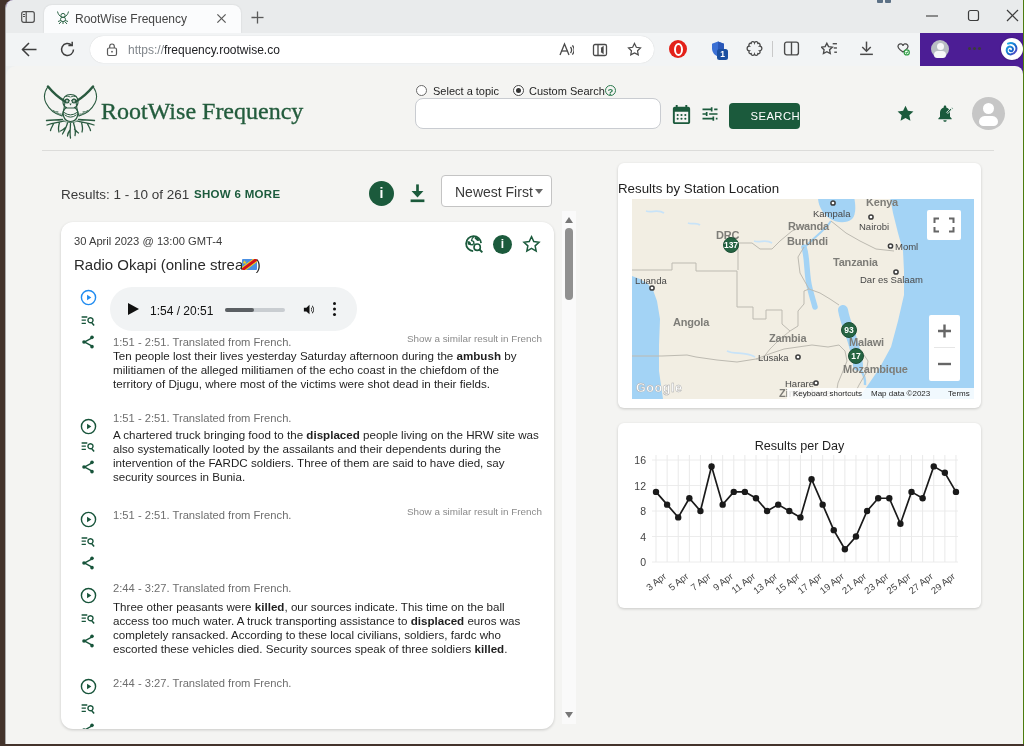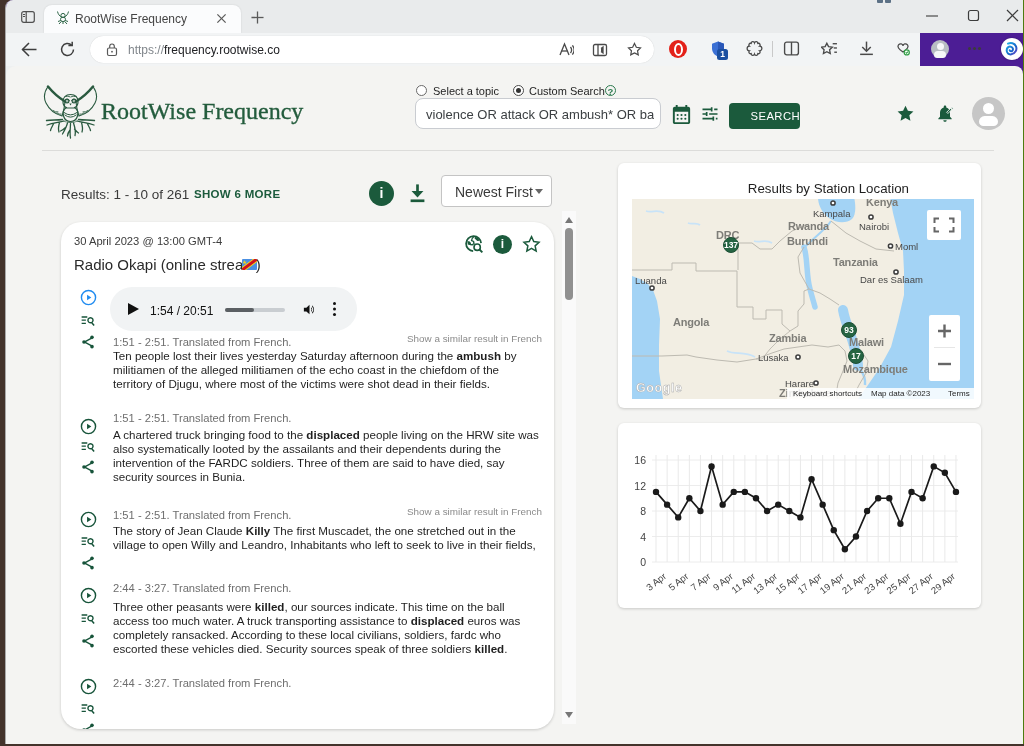--- a/index.html
+++ b/index.html
@@ -5,21 +5,21 @@
 *{margin:0;padding:0;box-sizing:border-box}
 html,body{width:1024px;height:746px;overflow:hidden;background:#43332b;font-family:"Liberation Sans",sans-serif}
 .abs{position:absolute}
 #win{position:absolute;left:5px;top:0;width:1024px;height:744px;border-radius:8px 0 0 0;overflow:hidden;background:#4c1d95;border-left:1px solid #a9a9a9;border-right:6px solid #4d7c0f}
 #titlebar{position:absolute;left:0;top:0;width:1024px;height:33px;background:#e9ebec}
 #tab{position:absolute;left:38px;top:5px;width:197px;height:28px;background:#fbfcfd;border-radius:8px 8px 0 0;box-shadow:0 0 2px rgba(0,0,0,.12)}
 #toolbar{position:absolute;left:0;top:33px;width:914px;height:33px;background:#f2f4f5;box-shadow:0 1px 0 rgba(0,0,0,0.05)}
 #addr{position:absolute;left:84px;top:3px;width:564px;height:27px;background:#fff;border-radius:14px;box-shadow:0 0 1px rgba(0,0,0,.2)}
 #pagebg{position:absolute;left:0;top:66px;width:1017px;height:678px;background:#f4f4f2;border-radius:10px 8px 0 0}
 svg{display:block}
-#resultcard{position:absolute;left:55px;top:222px;width:493px;height:507px;background:#fff;border-radius:20px;box-shadow:0 1px 3px rgba(0,0,0,.18);overflow:hidden}
+#resultcard{position:absolute;left:55px;top:222px;width:493px;height:507px;background:#fff;border-radius:12px;box-shadow:0 1px 3px rgba(0,0,0,.18);overflow:hidden}
 .card{position:absolute;background:#fff;border-radius:6px;box-shadow:0 1px 3px rgba(0,0,0,.18)}
 .meta{font-size:11.2px;color:#6e6e6e}
 .body{font-size:11.6px;color:#1f1f1f;line-height:14px}
 .simil{font-size:9.9px;color:#8a8a8a;padding-top:1px}
 </style>
 </head>
 <body>
 <div id="win">
 
   <div id="titlebar">
@@ -200,21 +200,20 @@
     <div class="abs" style="left:95px;top:32.9px;font-family:'Liberation Serif',serif;font-size:24px;color:#235c3d;line-height:24px;-webkit-text-stroke:0.35px #235c3d">RootWise Frequency</div>
 
     <div class="abs" style="left:410px;top:19px;width:11px;height:11px;border-radius:50%;border:1.6px solid #6a6a6a;background:#fff"></div>
     <div class="abs" style="left:427px;top:19px;font-size:11px;color:#1f1f1f">Select a topic</div>
     <div class="abs" style="left:507px;top:19px;width:11px;height:11px;border-radius:50%;border:1.6px solid #4a4a4a;background:#fff"></div>
     <div class="abs" style="left:510px;top:22px;width:5px;height:5px;border-radius:50%;background:#333"></div>
     <div class="abs" style="left:523px;top:19px;font-size:11px;color:#1f1f1f">Custom Search</div>
     <div class="abs" style="left:599px;top:18.5px;width:11px;height:11px;border-radius:50%;border:1.3px solid #2c7a4f;color:#2c7a4f;font-size:9.5px;font-weight:bold;text-align:center;line-height:11px">?</div>
 
     <div class="abs" style="left:409px;top:32px;width:246px;height:31px;background:#fff;border:1px solid #c9ccd1;border-radius:8px"></div>
-    <div class="abs" style="left:420px;top:41px;font-size:13px;color:#3c4043;width:228px;overflow:hidden;white-space:nowrap">violence OR attack OR ambush* OR ba</div>
 
     <svg class="abs" style="left:664px;top:37px" width="23" height="23" viewBox="0 0 24 24" fill="#1b5a3c">
         <path d="M19 4h-1V2h-2v2H8V2H6v2H5C3.9 4 3 4.9 3 6v14c0 1.1.9 2 2 2h14c1.1 0 2-.9 2-2V6c0-1.1-.9-2-2-2zm0 16H5V9h14v11z"></path>
         <circle cx="8" cy="12.5" r="1.1"></circle>
         <circle cx="12" cy="12.5" r="1.1"></circle>
         <circle cx="16" cy="12.5" r="1.1"></circle>
         <circle cx="8" cy="16.5" r="1.1"></circle>
         <circle cx="12" cy="16.5" r="1.1"></circle>
         <circle cx="16" cy="16.5" r="1.1"></circle>
       </svg>
@@ -349,21 +348,20 @@
         <rect x="17.8" y="14.6" width="2.2" height="5" transform="rotate(-42 19 17)"></rect>
       </svg>
     <svg class="abs" style="left:19px;top:333px" width="16" height="16" viewBox="0 0 24 24" fill="#17543a">
         <circle cx="18" cy="5" r="2.7"></circle>
         <circle cx="6" cy="12" r="2.7"></circle>
         <circle cx="18" cy="19" r="2.7"></circle>
         <path d="M6.6 11 L17 5.4 L18 7 L7.6 12.7 Z"></path>
         <path d="M6.6 13 L17 18.6 L18 17 L7.6 11.3 Z"></path>
       </svg>
     <div class="abs" style="left:52px;top:283px;width:429px"><span class="meta">1:51 - 2:51. Translated from French.</span><span class="simil" style="float:right">Show a similar result in French</span></div>
-    <div class="abs body" style="left:52px;top:301.5px;width:460px">The story of Jean Claude <b>Killy</b> The first Muscadet, the one stretched out in the<br>village to open Willy and Leandro, Inhabitants who left to seek to live in their fields,</div>
 
     <svg class="abs" style="left:19px;top:365px" width="17" height="17" viewBox="0 0 24 24" fill="none" stroke="#17543a" stroke-width="2">
         <circle cx="12" cy="12" r="10"></circle>
         <path d="M10 8.2 L16 12 L10 15.8 Z" fill="#17543a" stroke="none"></path>
       </svg>
     <svg class="abs" style="left:18px;top:388px" width="18" height="17" viewBox="0 0 24 24" fill="#17543a">
         <path d="M3 6 h8 v2 H3 Z M3 10.5 h6 v2 H3 Z M3 15 h6 v2 H3 Z"></path>
         <path d="M15.5 7 a4.6 4.6 0 1 0 .01 0 Z M15.5 9 a2.6 2.6 0 1 1 -.01 0 Z"></path>
         <rect x="17.8" y="14.6" width="2.2" height="5" transform="rotate(-42 19 17)"></rect>
       </svg>
@@ -390,21 +388,21 @@
         <circle cx="18" cy="5" r="2.7"></circle>
         <circle cx="6" cy="12" r="2.7"></circle>
         <circle cx="18" cy="19" r="2.7"></circle>
         <path d="M6.6 11 L17 5.4 L18 7 L7.6 12.7 Z"></path>
         <path d="M6.6 13 L17 18.6 L18 17 L7.6 11.3 Z"></path>
       </svg>
     <div class="abs meta" style="left:52px;top:454.5px">2:44 - 3:27. Translated from French.</div>
   </div>
 
   <div class="card" style="left:612px;top:163px;width:363px;height:245px">
-    <div class="abs" style="left:0;top:18px;width:291px;text-align:right;font-size:13.3px;color:#1f1f1f">Results by Station Location</div>
+    <div class="abs" style="left:0;top:18px;width:291px;text-align:left;font-size:13.3px;color:#1f1f1f">Results by Station Location</div>
     <svg class="abs" style="left:14px;top:36px" width="342" height="200" viewBox="0 0 342 200" font-family="Liberation Sans, sans-serif">
       <rect width="342" height="200" fill="#f2eee3"></rect>
 
       <path d="M258,-2 L261,14 L266,34 L271,52 L272,72 L272,96 L266,122 L259,148 L247,170 L236,186 L226,200 L342,200 L342,-2 Z" fill="#a3d3f5"></path>
       <path d="M0,77 L8,80 L16,85 L21,91 L25,102 L28,120 L27,146 L27,172 L31,200 L0,200 Z" fill="#a3d3f5"></path>
 
       <path d="M186,-2 C186,6 190,14 197,19 C204,24 214,25 220,20 C224,16 224,6 222,-2 Z" fill="#a3d3f5"></path>
 
       <path d="M172,48 C176,60 174,76 178,90 C180,98 182,104 183,108" stroke="#a3d3f5" stroke-width="5.5" fill="none" stroke-linecap="round"></path>
 
@@ -486,20 +484,21 @@
       <rect x="155" y="189" width="187" height="11" fill="#ffffff" opacity="0.85"></rect>
       <g font-size="8" fill="#1f1f1f">
         <text x="161" y="197">Keyboard shortcuts</text>
         <text x="239" y="197">Map data ©2023</text>
         <text x="316" y="197">Terms</text>
       </g>
     </svg>
   </div>
 
   <div class="card" style="left:612px;top:423px;width:363px;height:185px">
+    <div class="abs" style="left:0;top:16px;width:363px;text-align:center;font-size:12.6px;color:#1f1f1f">Results per Day</div>
     <svg class="abs" style="left:0;top:0" width="363" height="185" viewBox="0 0 363 185" font-family="Liberation Sans, sans-serif">
       <g stroke="#ececec" stroke-width="1">
         <line x1="34" y1="37" x2="340" y2="37"></line>
         <line x1="34" y1="62.5" x2="340" y2="62.5"></line>
         <line x1="34" y1="88" x2="340" y2="88"></line>
         <line x1="34" y1="113.5" x2="340" y2="113.5"></line>
         <line x1="34" y1="139" x2="340" y2="139"></line>
       </g>
       <g id="grid" stroke="#e9e9e9" stroke-width="1">
           <line x1="38" x2="38" y1="32" y2="139"></line>

